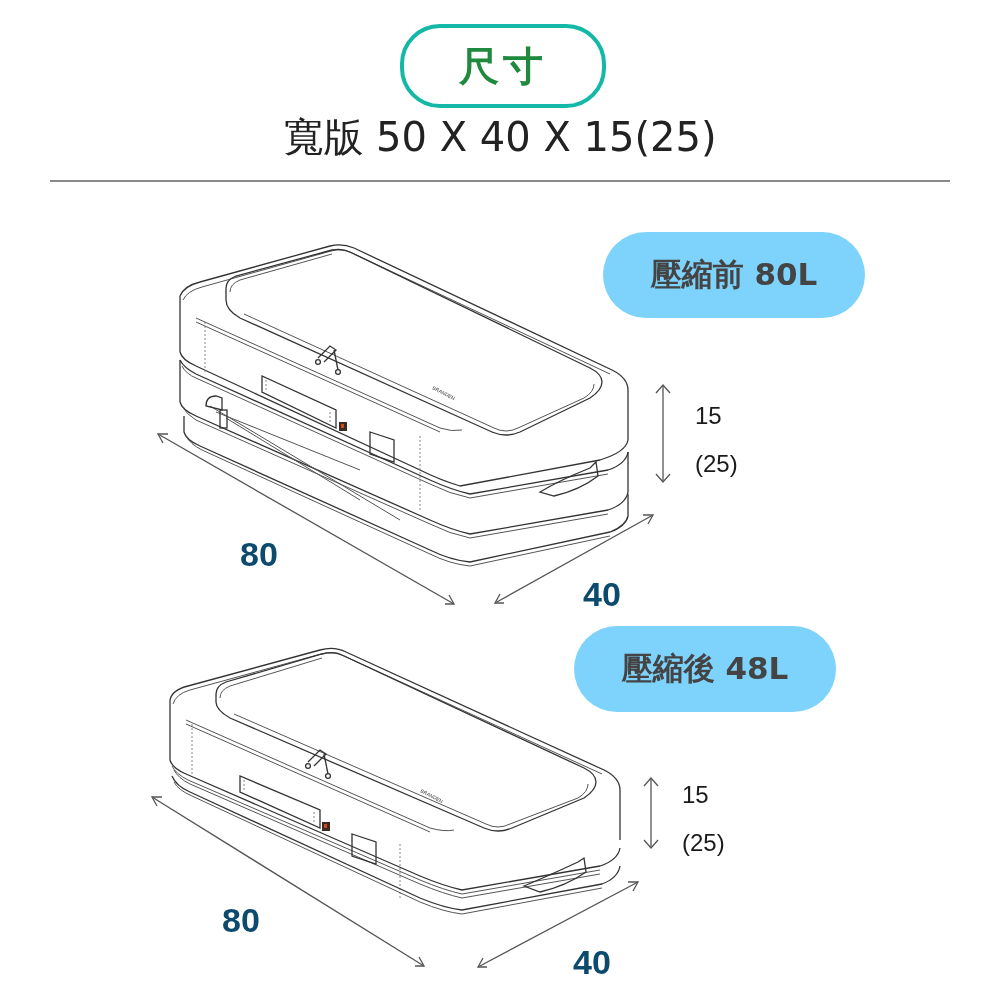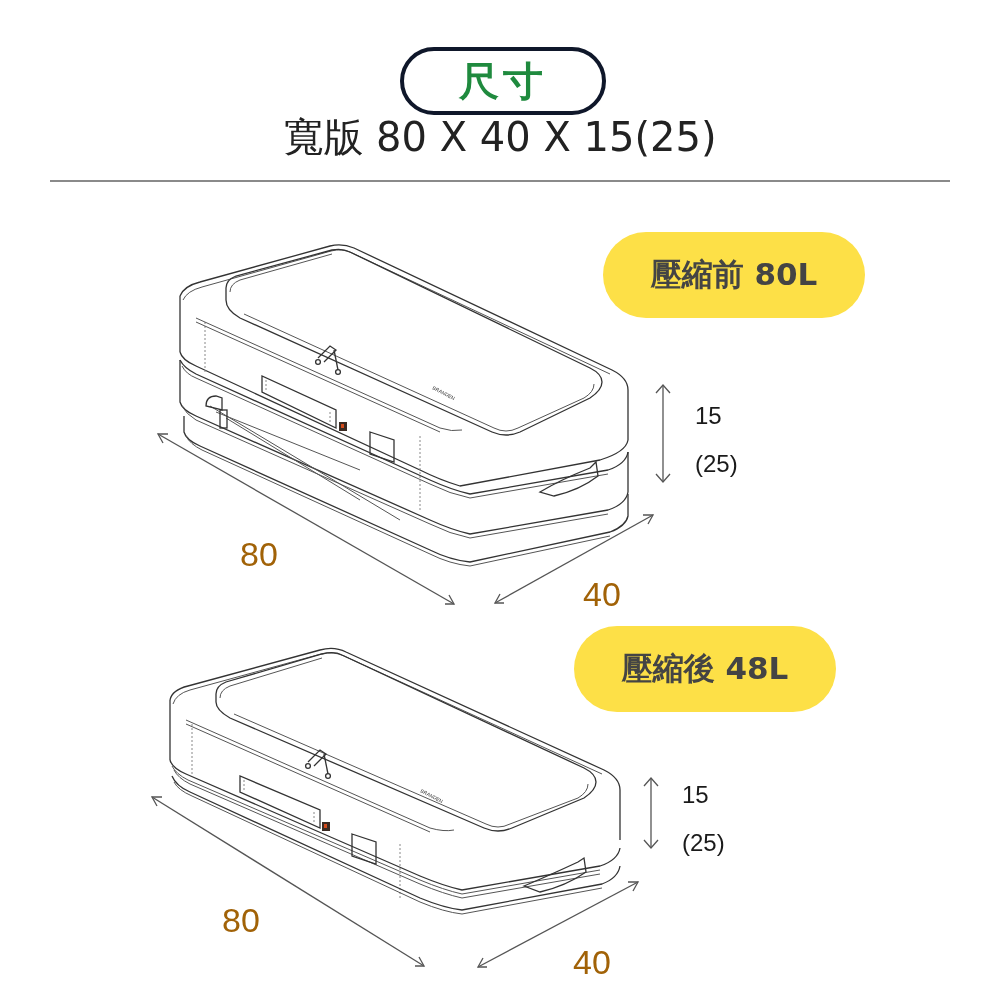--- a/index.html
+++ b/index.html
@@ -1,45 +1,45 @@
 <!DOCTYPE html>
 <html><head>
 <meta charset="utf-8">
 <style>
   html, body { margin:0; padding:0; background:#ffffff; }
   body { width:1000px; height:1000px; position:relative; overflow:hidden;
          font-family:"Liberation Sans","DejaVu Sans",sans-serif; color:#222; }
-  .title-pill { position:absolute; left:400px; top:24px; width:206px; height:68px;
-    border:4px solid #0f172a; border-radius:40px; box-sizing:border-box;
-    display:flex; align-items:center; justify-content:center;margin-top:23px; }
+  .title-pill { position:absolute; left:400px; top:24px; width:206px; height:84px;
+    border:4px solid #14b8a6; border-radius:40px; box-sizing:border-box;
+    display:flex; align-items:center; justify-content:center; }
   .title-pill span { color:#1f8a3e; font-size:40px; font-weight:bold; letter-spacing:4px;
     font-family:"DejaVu Sans",sans-serif; }
   .subtitle { position:absolute; left:0; top:110px; width:1000px; text-align:center;
     font-size:40px; color:#222; font-family:"DejaVu Sans",sans-serif; }
   .divider { position:absolute; left:50px; top:180px; width:900px; height:2px; background:#8a8a8a; }
-  .badge { position:absolute; width:262px; height:86px; border-radius:43px; background:#fde047;
+  .badge { position:absolute; width:262px; height:86px; border-radius:43px; background:#7dd3fc;
     display:flex; align-items:center; justify-content:center;
     font-size:31px; font-weight:bold; color:#444; font-family:"DejaVu Sans",sans-serif; }
   .badge.before { left:603px; top:232px; }
   .badge.after  { left:574px; top:626px; }
-  .dim { position:absolute; font-size:34px; color:#a16207; font-family:"Liberation Sans",sans-serif; line-height:1; }
+  .dim { position:absolute; font-size:34px; color:#0c4a6e; font-family:"Liberation Sans",sans-serif; line-height:1;font-weight:bold; }
   .h-label { position:absolute; font-size:24px; color:#1a1a1a; line-height:48px; font-family:"Liberation Sans",sans-serif; }
   svg.art { position:absolute; left:0; top:0; }
   .ln { fill:none; stroke:#333; stroke-width:1.3; }
   .lnl { fill:none; stroke:#555; stroke-width:1; }
   .dash { fill:none; stroke:#888; stroke-width:1; stroke-dasharray:2 2; }
   .arr { fill:none; stroke:#555; stroke-width:1.3; }
 </style>
 </head>
 <body>
 
 <div class="title-pill">
   <span>尺寸</span>
 </div>
-<div class="subtitle">寬版 80 X 40 X 15(25)</div>
+<div class="subtitle">寬版 50 X 40 X 15(25)</div>
 <div class="divider"></div>
 
 <div class="badge before">壓縮前 80L</div>
 <div class="badge after">壓縮後 48L</div>
 
 <svg class="art" width="1000" height="1000" viewBox="0 0 1000 1000">
 
   <g>
 
     <path class="ln" d="M180,296 Q184,286 200,282 L330,246 Q342,243 354,248 L612,370 Q628,378 628,390 L628,400"></path>

